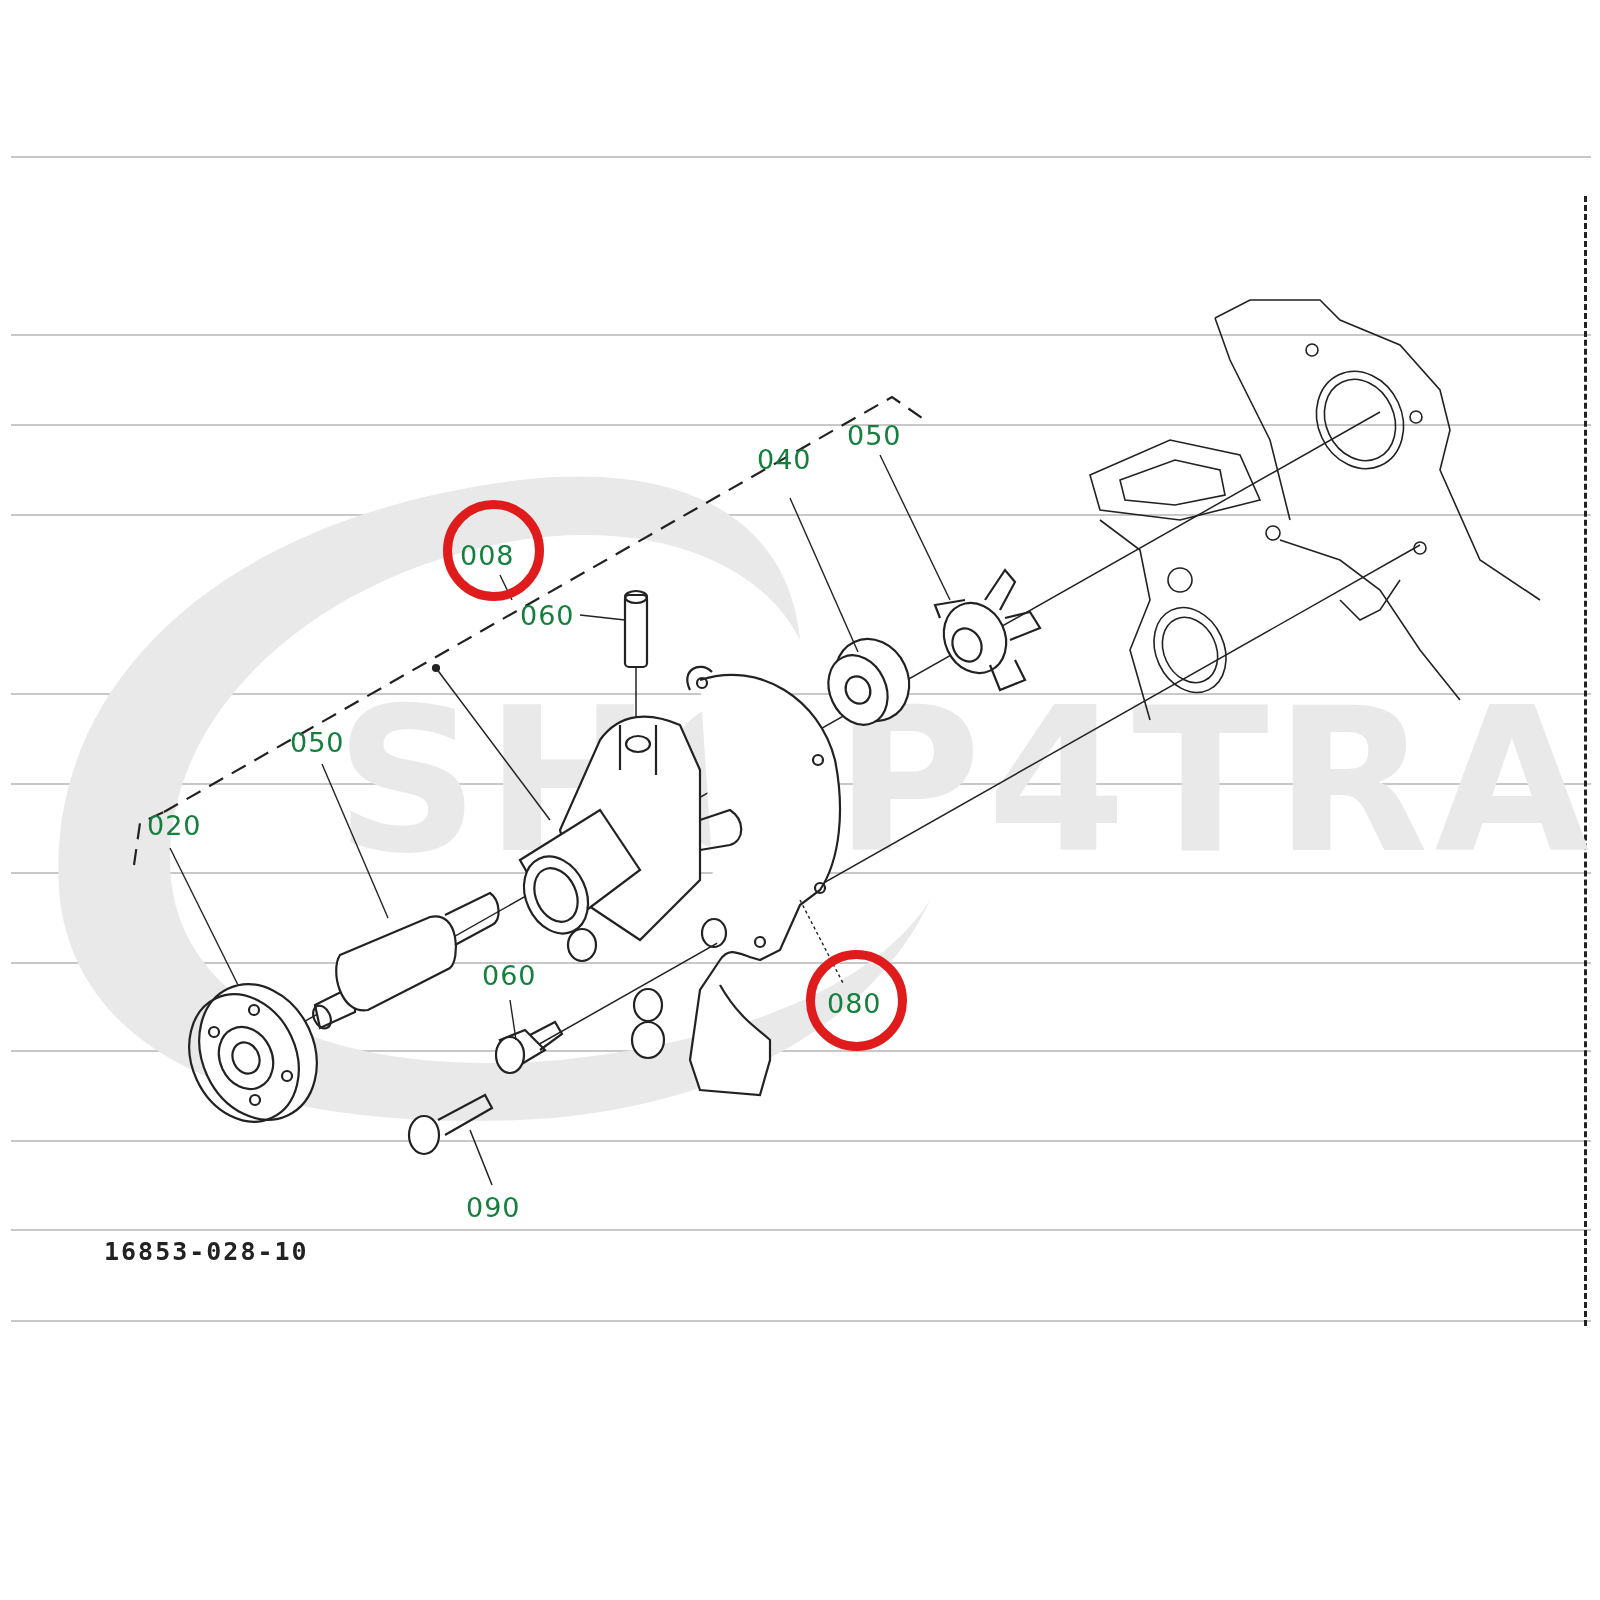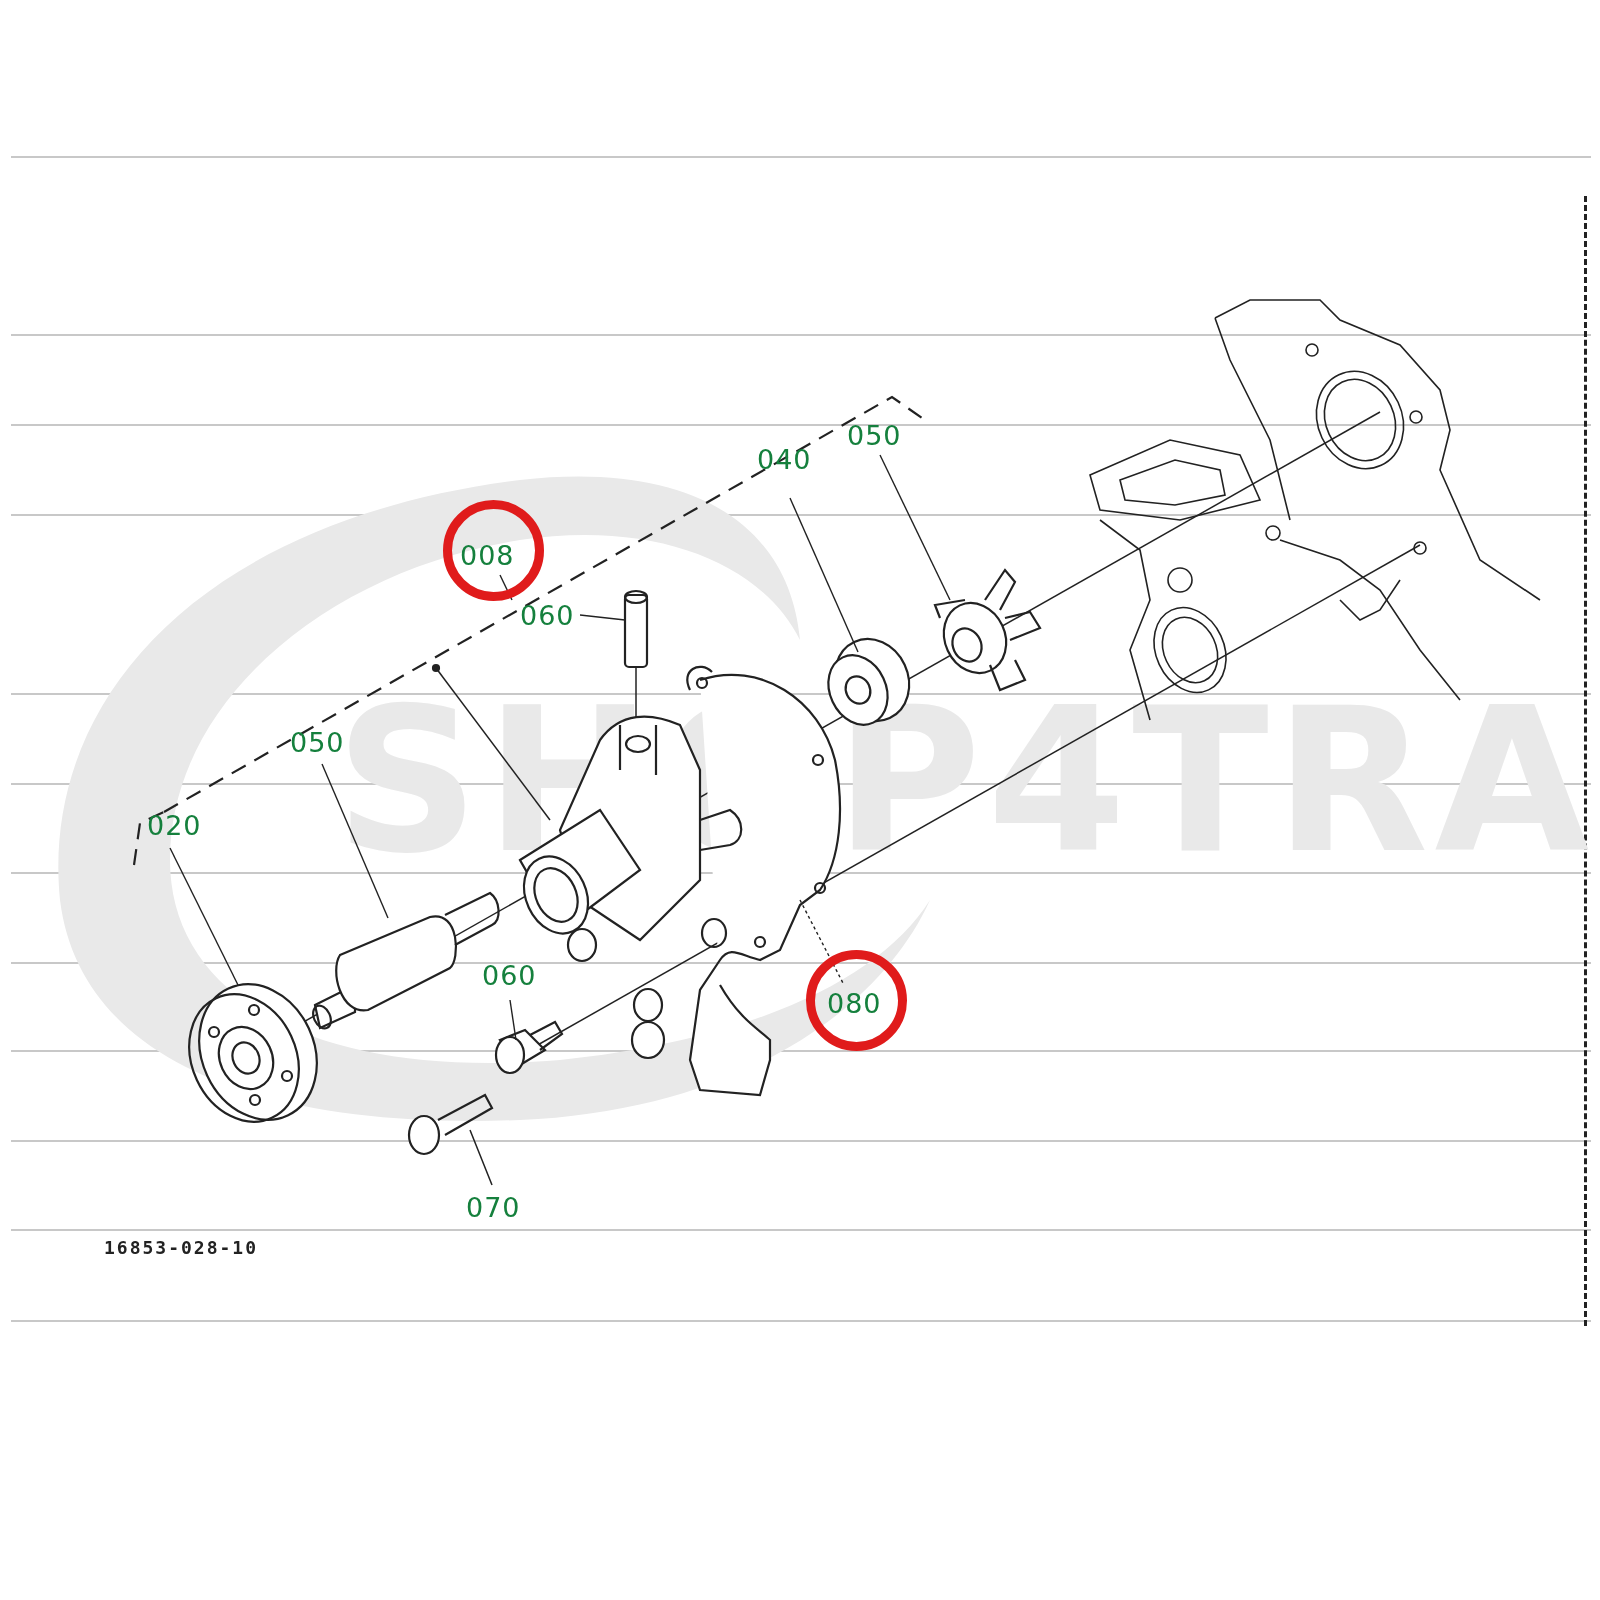--- a/index.html
+++ b/index.html
@@ -2,21 +2,21 @@
 <html><head>
 <meta charset="utf-8">
 <style>
   html, body { margin:0; padding:0; background:#ffffff; }
   body { width:1600px; height:1600px; position:relative; overflow:hidden; font-family:"DejaVu Sans", sans-serif; }
   #stage { position:absolute; left:0; top:0; width:1600px; height:1600px; }
   .rule { position:absolute; left:11px; width:1580px; height:2px; background:#c8c8c8; }
   .rule.top { top:156px; width:1580px; }
   .vdash { position:absolute; left:1584px; top:196px; width:0; height:1130px; border-left:3px dashed #222; }
   .part-label { position:absolute; font-family:"DejaVu Sans", sans-serif; font-size:27px; color:#15803d; letter-spacing:1px; }
-  .fig-code { position:absolute; left:104px; top:1237px; font-family:"DejaVu Sans Mono", monospace; font-weight:bold; font-size:18px; color:#222; letter-spacing:2px; }
+  .fig-code { position:absolute; left:104px; top:1237px; font-family:"DejaVu Sans Mono", monospace; font-weight:bold; font-size:25px; color:#222; letter-spacing:2px; }
   .callout { position:absolute; border:9px solid #e01b1b; border-radius:50%; box-sizing:border-box; }
   svg { position:absolute; left:0; top:0; }
   .wm { fill:#e9e9e9; }
 </style>
 </head>
 <body>
 
 <div id="stage">
 
   <div class="rule top"></div>
@@ -152,19 +152,19 @@
   </svg>
 
   <div class="part-label" style="left:460px;top:540px">008</div>
   <div class="part-label" style="left:147px;top:810px">020</div>
   <div class="part-label" style="left:290px;top:727px">050</div>
   <div class="part-label" style="left:757px;top:444px">040</div>
   <div class="part-label" style="left:847px;top:420px">050</div>
   <div class="part-label" style="left:520px;top:600px">060</div>
   <div class="part-label" style="left:827px;top:988px">080</div>
   <div class="part-label" style="left:482px;top:960px">060</div>
-  <div class="part-label" style="left:466px;top:1192px">070</div>
+  <div class="part-label" style="left:466px;top:1192px">090</div>
 
   <div class="callout" style="left:443px;top:500px;width:101px;height:101px"></div>
   <div class="callout" style="left:806px;top:950px;width:101px;height:101px"></div>
 
   <div class="fig-code">16853-028-10</div>
 </div>
 
 </body></html>

